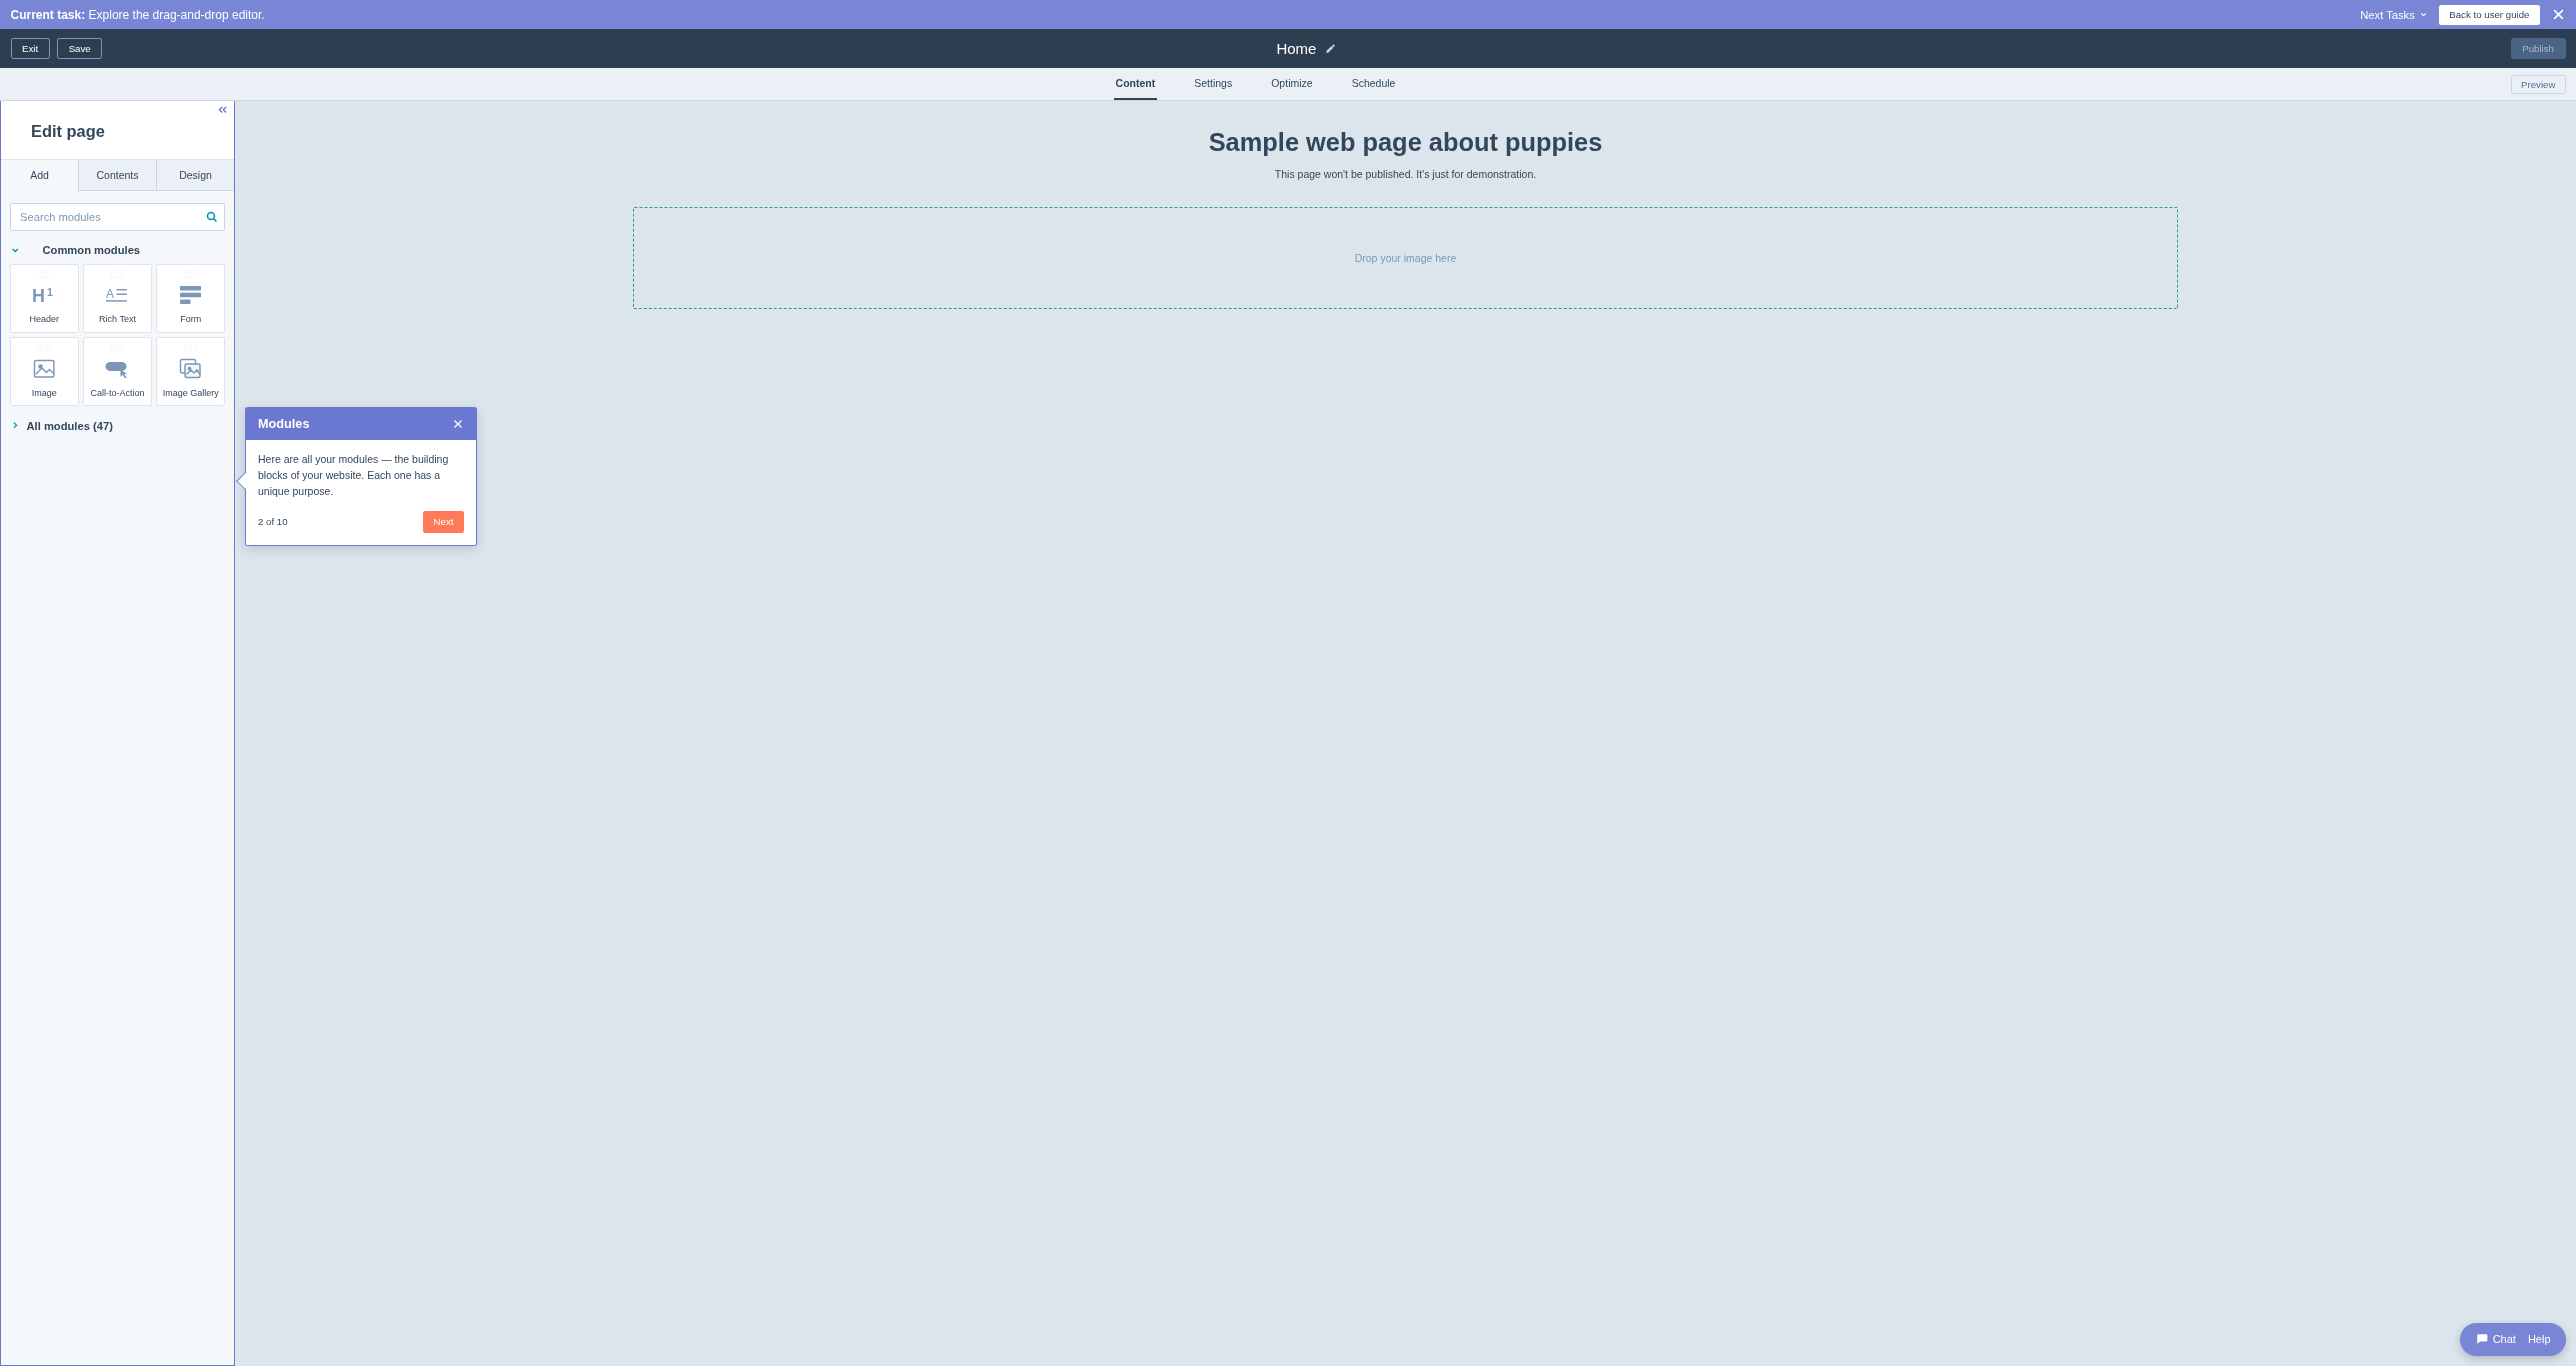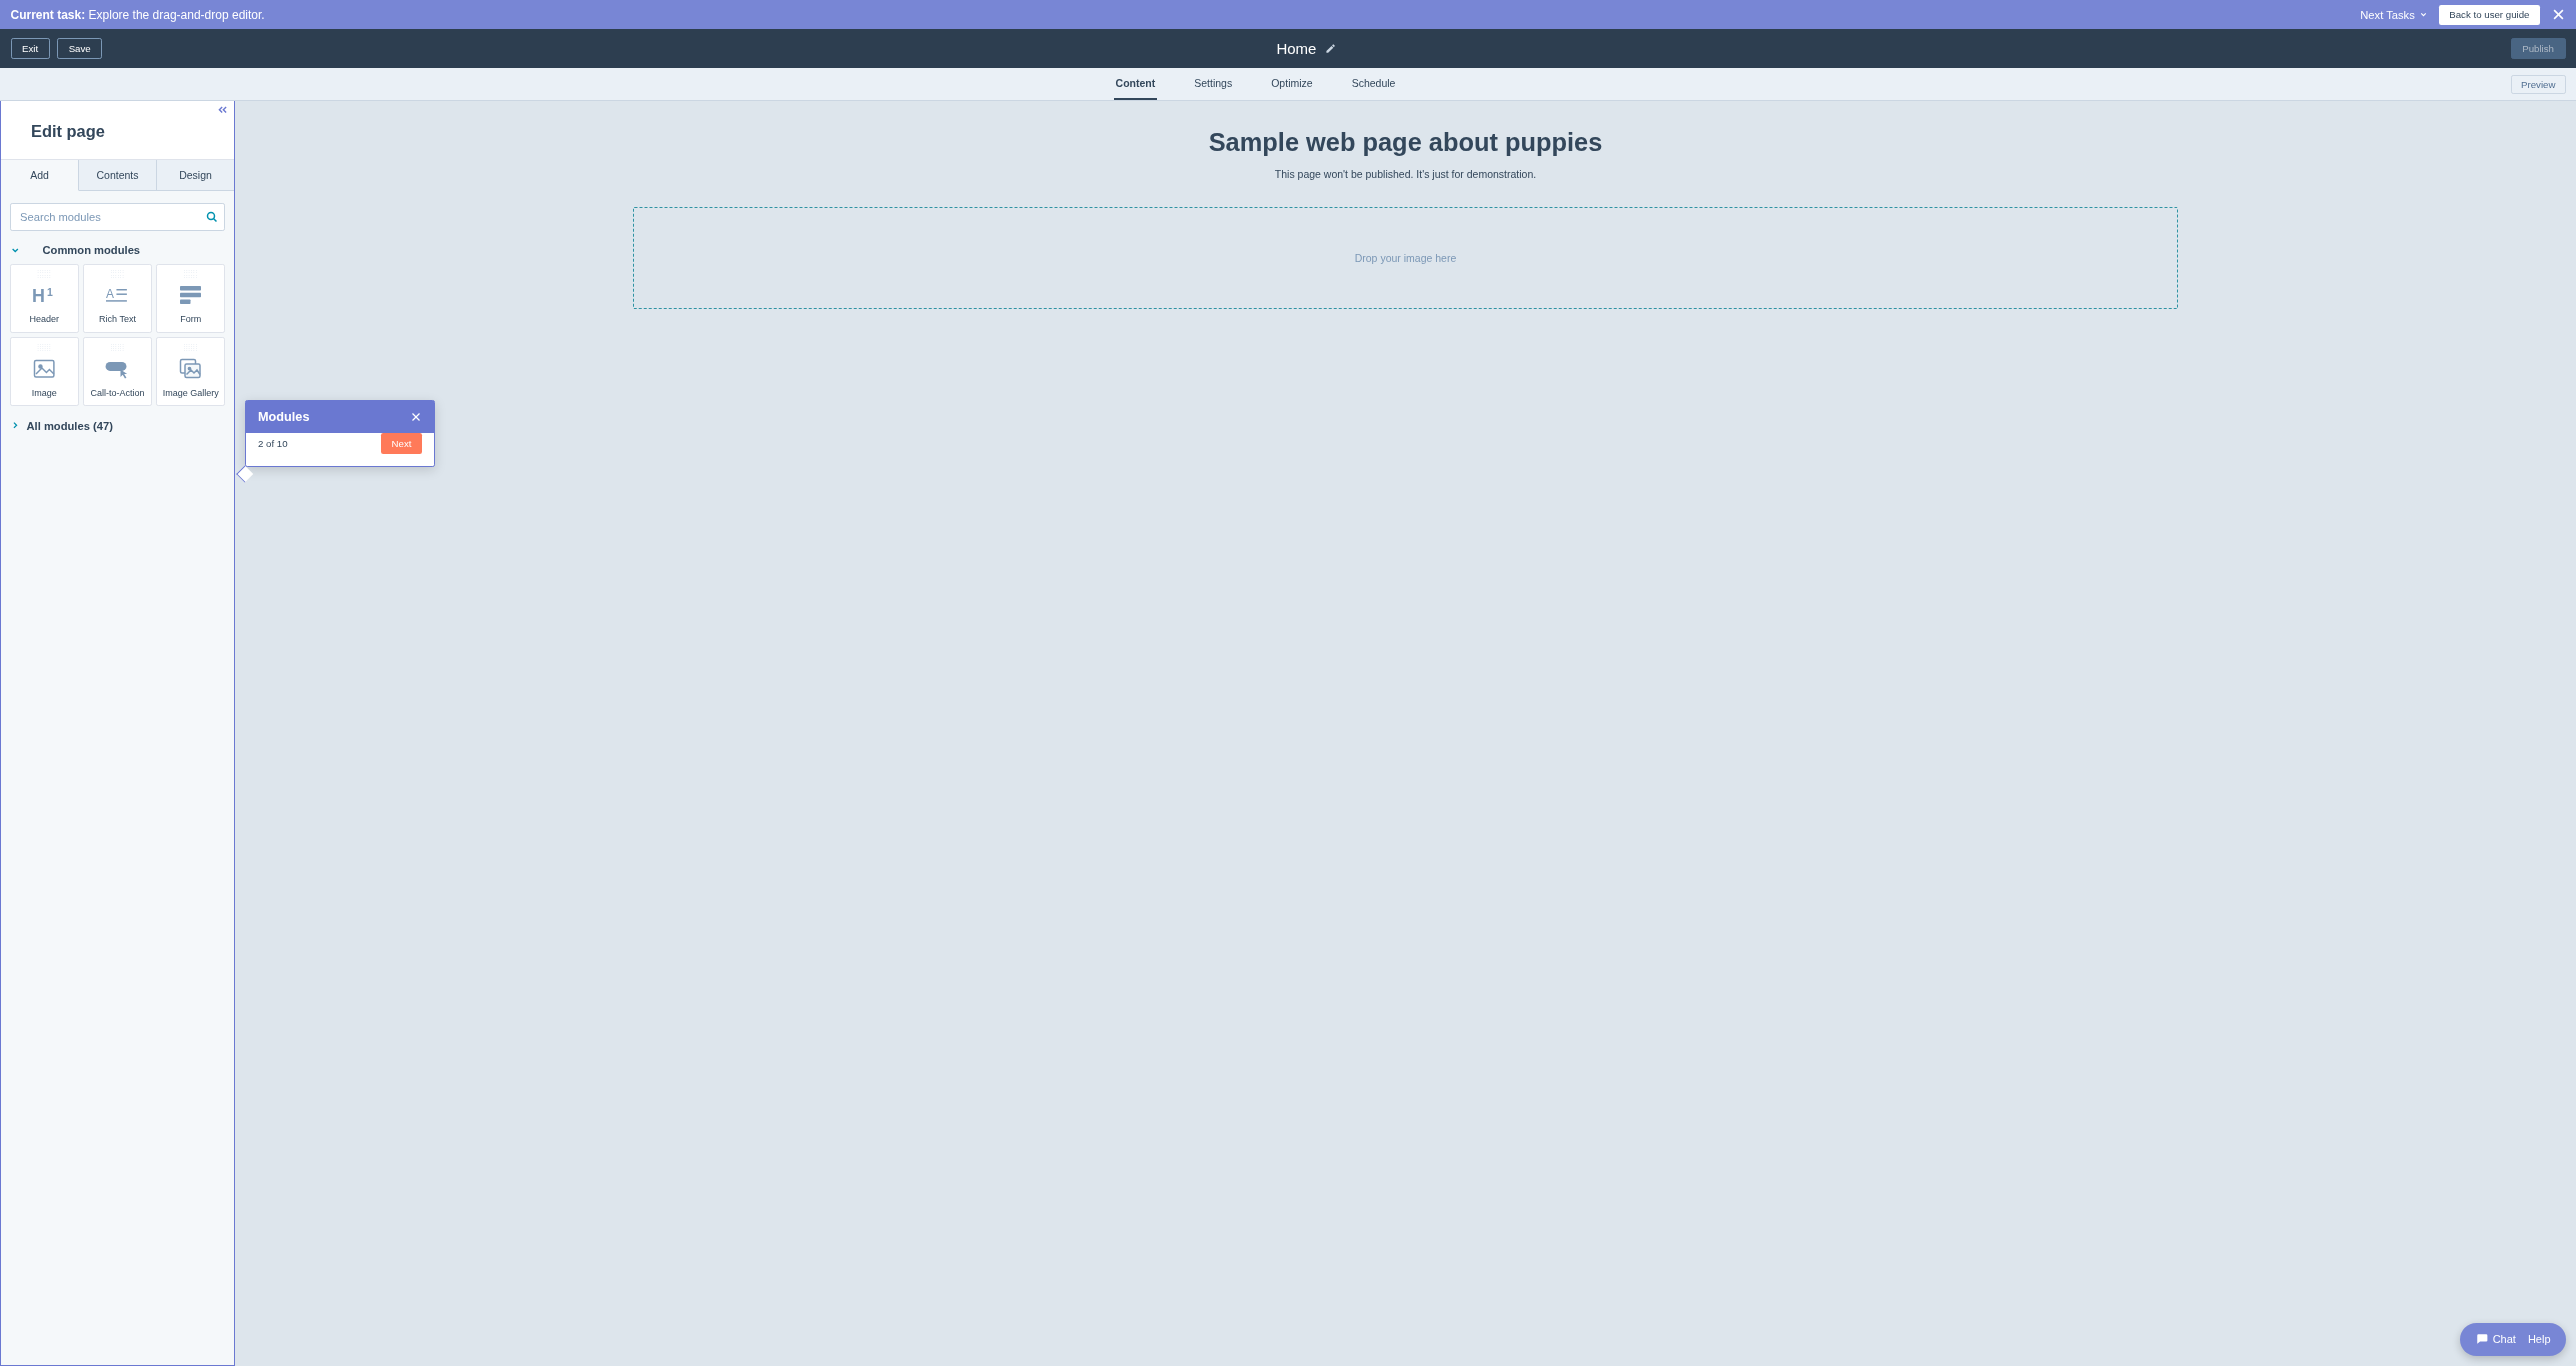--- a/index.html
+++ b/index.html
@@ -56,21 +56,21 @@
   .module-label { font-size:9px; color:#33475b; margin-top:6px;}
   .all-mods { display:flex; align-items:center; gap:6px; font-weight:600; font-size:11.2px; }
 
   
   .canvas { flex:1; background:#dde5ec; display:flex; flex-direction:column; align-items:center; padding-top:27px; }
   .canvas h1 { font-size:25.4px; font-weight:700; color:#33475b; }
   .canvas p { margin-top:10.5px; font-size:10.5px; color:#33475b; }
   .dropzone { margin-top:27px; width:66%; border:1.5px dashed #2e93a3; border-radius:1.5px; height:102px; display:flex; align-items:center; justify-content:center; color:#7c98b6; font-size:10.5px; }
 
   
-  .popover { position:absolute; left:245px; top:299px; width:190px; border:1.5px solid #6a78d1; border-radius:2.2px; background:#fff; box-shadow:0 3px 12px rgba(0,0,0,.15); }
+  .popover { position:absolute; left:245px; top:306px; width:232px; border:1.5px solid #6a78d1; border-radius:2.2px; background:#fff; box-shadow:0 3px 12px rgba(0,0,0,.15); }
   .popover::before { content:""; position:absolute; left:-6.7px; top:67px; width:10.5px; height:10.5px; background:#fff; border-left:1.5px solid #6a78d1; border-bottom:1.5px solid #6a78d1; transform:rotate(45deg);}
   .pop-head { background:#6a78d1; color:#fff; padding:9px 12px; display:flex; justify-content:space-between; align-items:center; font-weight:600; font-size:12.7px;}
   .pop-body { padding:12px; font-size:10.5px; line-height:1.5; }
   .pop-foot { padding:0 12px 12px 12px; display:flex; justify-content:space-between; align-items:center; font-size:9.7px;}
   .btn-next { background:#ff7a59; color:#fff; border:none; padding:5.2px 10.5px; border-radius:2.2px; font-size:9.7px;}
 
   
   .chatpill { position:fixed; right:10.5px; bottom:10.5px; background:#7886d5; color:#fff; border-radius:16.4px; height:33px; display:flex; align-items:center; gap:12px; padding:0 15px; font-size:11px; box-shadow:0 3px 9px rgba(0,0,0,.2);}
   .chatpill .chatitem{display:flex;align-items:center;gap:4.5px;}
 
@@ -244,20 +244,21 @@
   </div>
 
   <div class="popover">
     <div class="pop-head">
       <span>Modules</span>
       <svg width="12" height="12" viewBox="0 0 24 24" fill="none" stroke="#fff" stroke-width="2.5">
           <line x1="5" y1="5" x2="19" y2="19"></line>
           <line x1="19" y1="5" x2="5" y2="19"></line>
         </svg>
     </div>
+    <div class="pop-body">Here are all your modules — the building blocks of your website. Each one has a unique purpose.</div>
     <div class="pop-foot">
       <span>2 of 10</span>
       <button class="btn-next">Next</button>
     </div>
   </div>
 
 </div>
 
 <div class="chatpill">
   <span class="chatitem">

